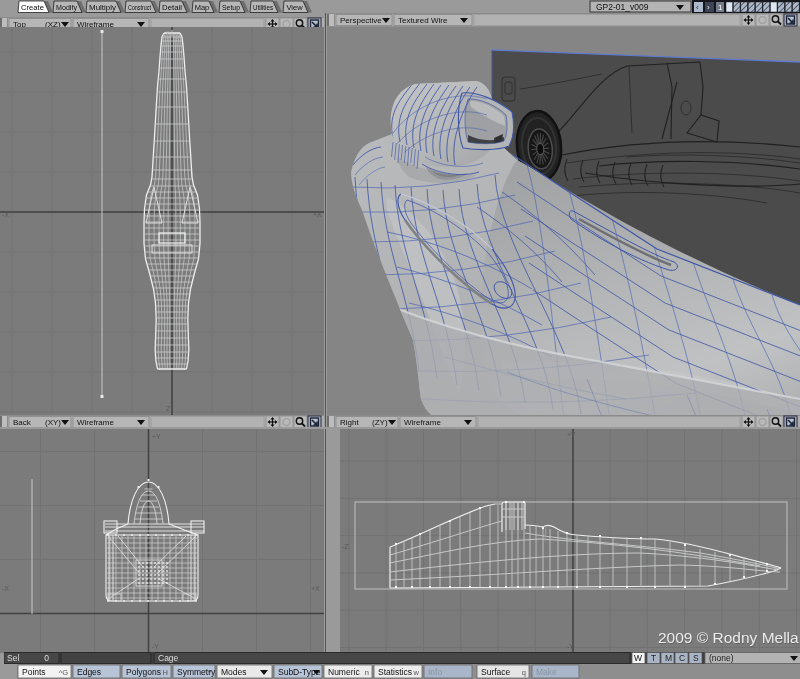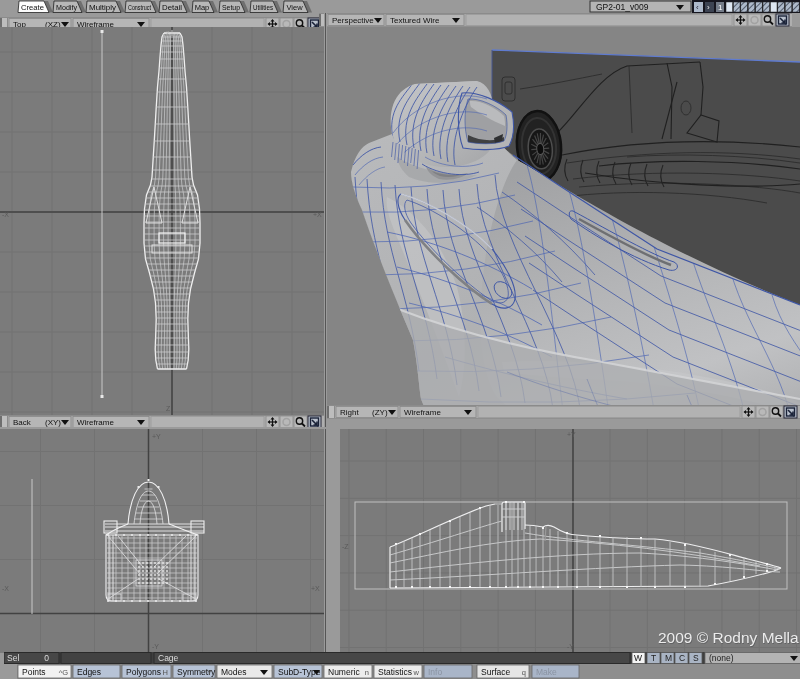--- a/index.html
+++ b/index.html
@@ -94,21 +94,21 @@
       <rect x="280" y="1" width="13" height="12" fill="#b9b9b9" stroke="#8a8a8a" stroke-width="0.8"></rect>
       <circle cx="286.5" cy="7" r="3.5" fill="none" stroke="#a2a2a2" stroke-width="1.5"></circle>
       <rect x="294" y="1" width="13" height="12" fill="#b9b9b9" stroke="#8a8a8a" stroke-width="0.8"></rect>
       <circle cx="299.5" cy="6" r="3.2" fill="none" stroke="#111" stroke-width="1.4"></circle>
       <line x1="302" y1="8.5" x2="305" y2="11.5" stroke="#111" stroke-width="1.8"></line>
       <rect x="308" y="1" width="13" height="12" fill="#b8c0cc" stroke="#223" stroke-width="1"></rect>
       <rect x="310.5" y="3" width="8" height="8" fill="none" stroke="#1a2238" stroke-width="1.4"></rect>
       <path d="M 312,5 L 317,10 L 317,6.5 M 317,10 L 313.5,10" stroke="#1a2238" stroke-width="1.6" fill="none"></path>
     </svg>
   </div>
-<div class="abs" style="left:319px;top:13px">
+<div class="abs" style="left:327px;top:13px">
     <svg width="473" height="14" viewBox="0 0 473 14">
       <rect width="473" height="14" fill="#aeaeae"></rect>
       <rect width="473" height="1" fill="#8b8b8b"></rect>
       <rect y="13" width="473" height="1" fill="#8f8f8f"></rect>
       <rect x="0" y="1" width="2" height="12" fill="#6e6e6e"></rect>
       <rect x="2" y="1" width="5" height="12" fill="#bdbdbd"></rect>
       <rect x="7" y="1" width="1" height="12" fill="#8a8a8a"></rect>
       <rect x="9" y="1.5" width="56" height="11" fill="#b6b6b6" stroke="#888" stroke-width="0.8"></rect>
       <text x="13" y="10" font-size="8" fill="#111">Perspective</text>
       <path d="M 55,5 L 63,5 L 59,10 Z" fill="#111"></path>
@@ -453,21 +453,21 @@
       <rect x="280" y="1" width="13" height="12" fill="#b9b9b9" stroke="#8a8a8a" stroke-width="0.8"></rect>
       <circle cx="286.5" cy="7" r="3.5" fill="none" stroke="#a2a2a2" stroke-width="1.5"></circle>
       <rect x="294" y="1" width="13" height="12" fill="#b9b9b9" stroke="#8a8a8a" stroke-width="0.8"></rect>
       <circle cx="299.5" cy="6" r="3.2" fill="none" stroke="#111" stroke-width="1.4"></circle>
       <line x1="302" y1="8.5" x2="305" y2="11.5" stroke="#111" stroke-width="1.8"></line>
       <rect x="308" y="1" width="13" height="12" fill="#b8c0cc" stroke="#223" stroke-width="1"></rect>
       <rect x="310.5" y="3" width="8" height="8" fill="none" stroke="#1a2238" stroke-width="1.4"></rect>
       <path d="M 312,5 L 317,10 L 317,6.5 M 317,10 L 313.5,10" stroke="#1a2238" stroke-width="1.6" fill="none"></path>
     </svg>
   </div>
-<div class="abs" style="left:327px;top:405px">
+<div class="abs" style="left:327px;top:415px">
     <svg width="473" height="14" viewBox="0 0 473 14">
       <rect width="473" height="14" fill="#aeaeae"></rect>
       <rect width="473" height="1" fill="#8b8b8b"></rect>
       <rect y="13" width="473" height="1" fill="#8f8f8f"></rect>
       <rect x="0" y="1" width="2" height="12" fill="#6e6e6e"></rect>
       <rect x="2" y="1" width="5" height="12" fill="#bdbdbd"></rect>
       <rect x="7" y="1" width="1" height="12" fill="#8a8a8a"></rect>
       <rect x="9" y="1.5" width="62" height="11" fill="#b6b6b6" stroke="#888" stroke-width="0.8"></rect>
       <text x="13" y="10" font-size="8" fill="#111">Right</text>
       <text x="45" y="10" font-size="8" fill="#111">(ZY)</text>

